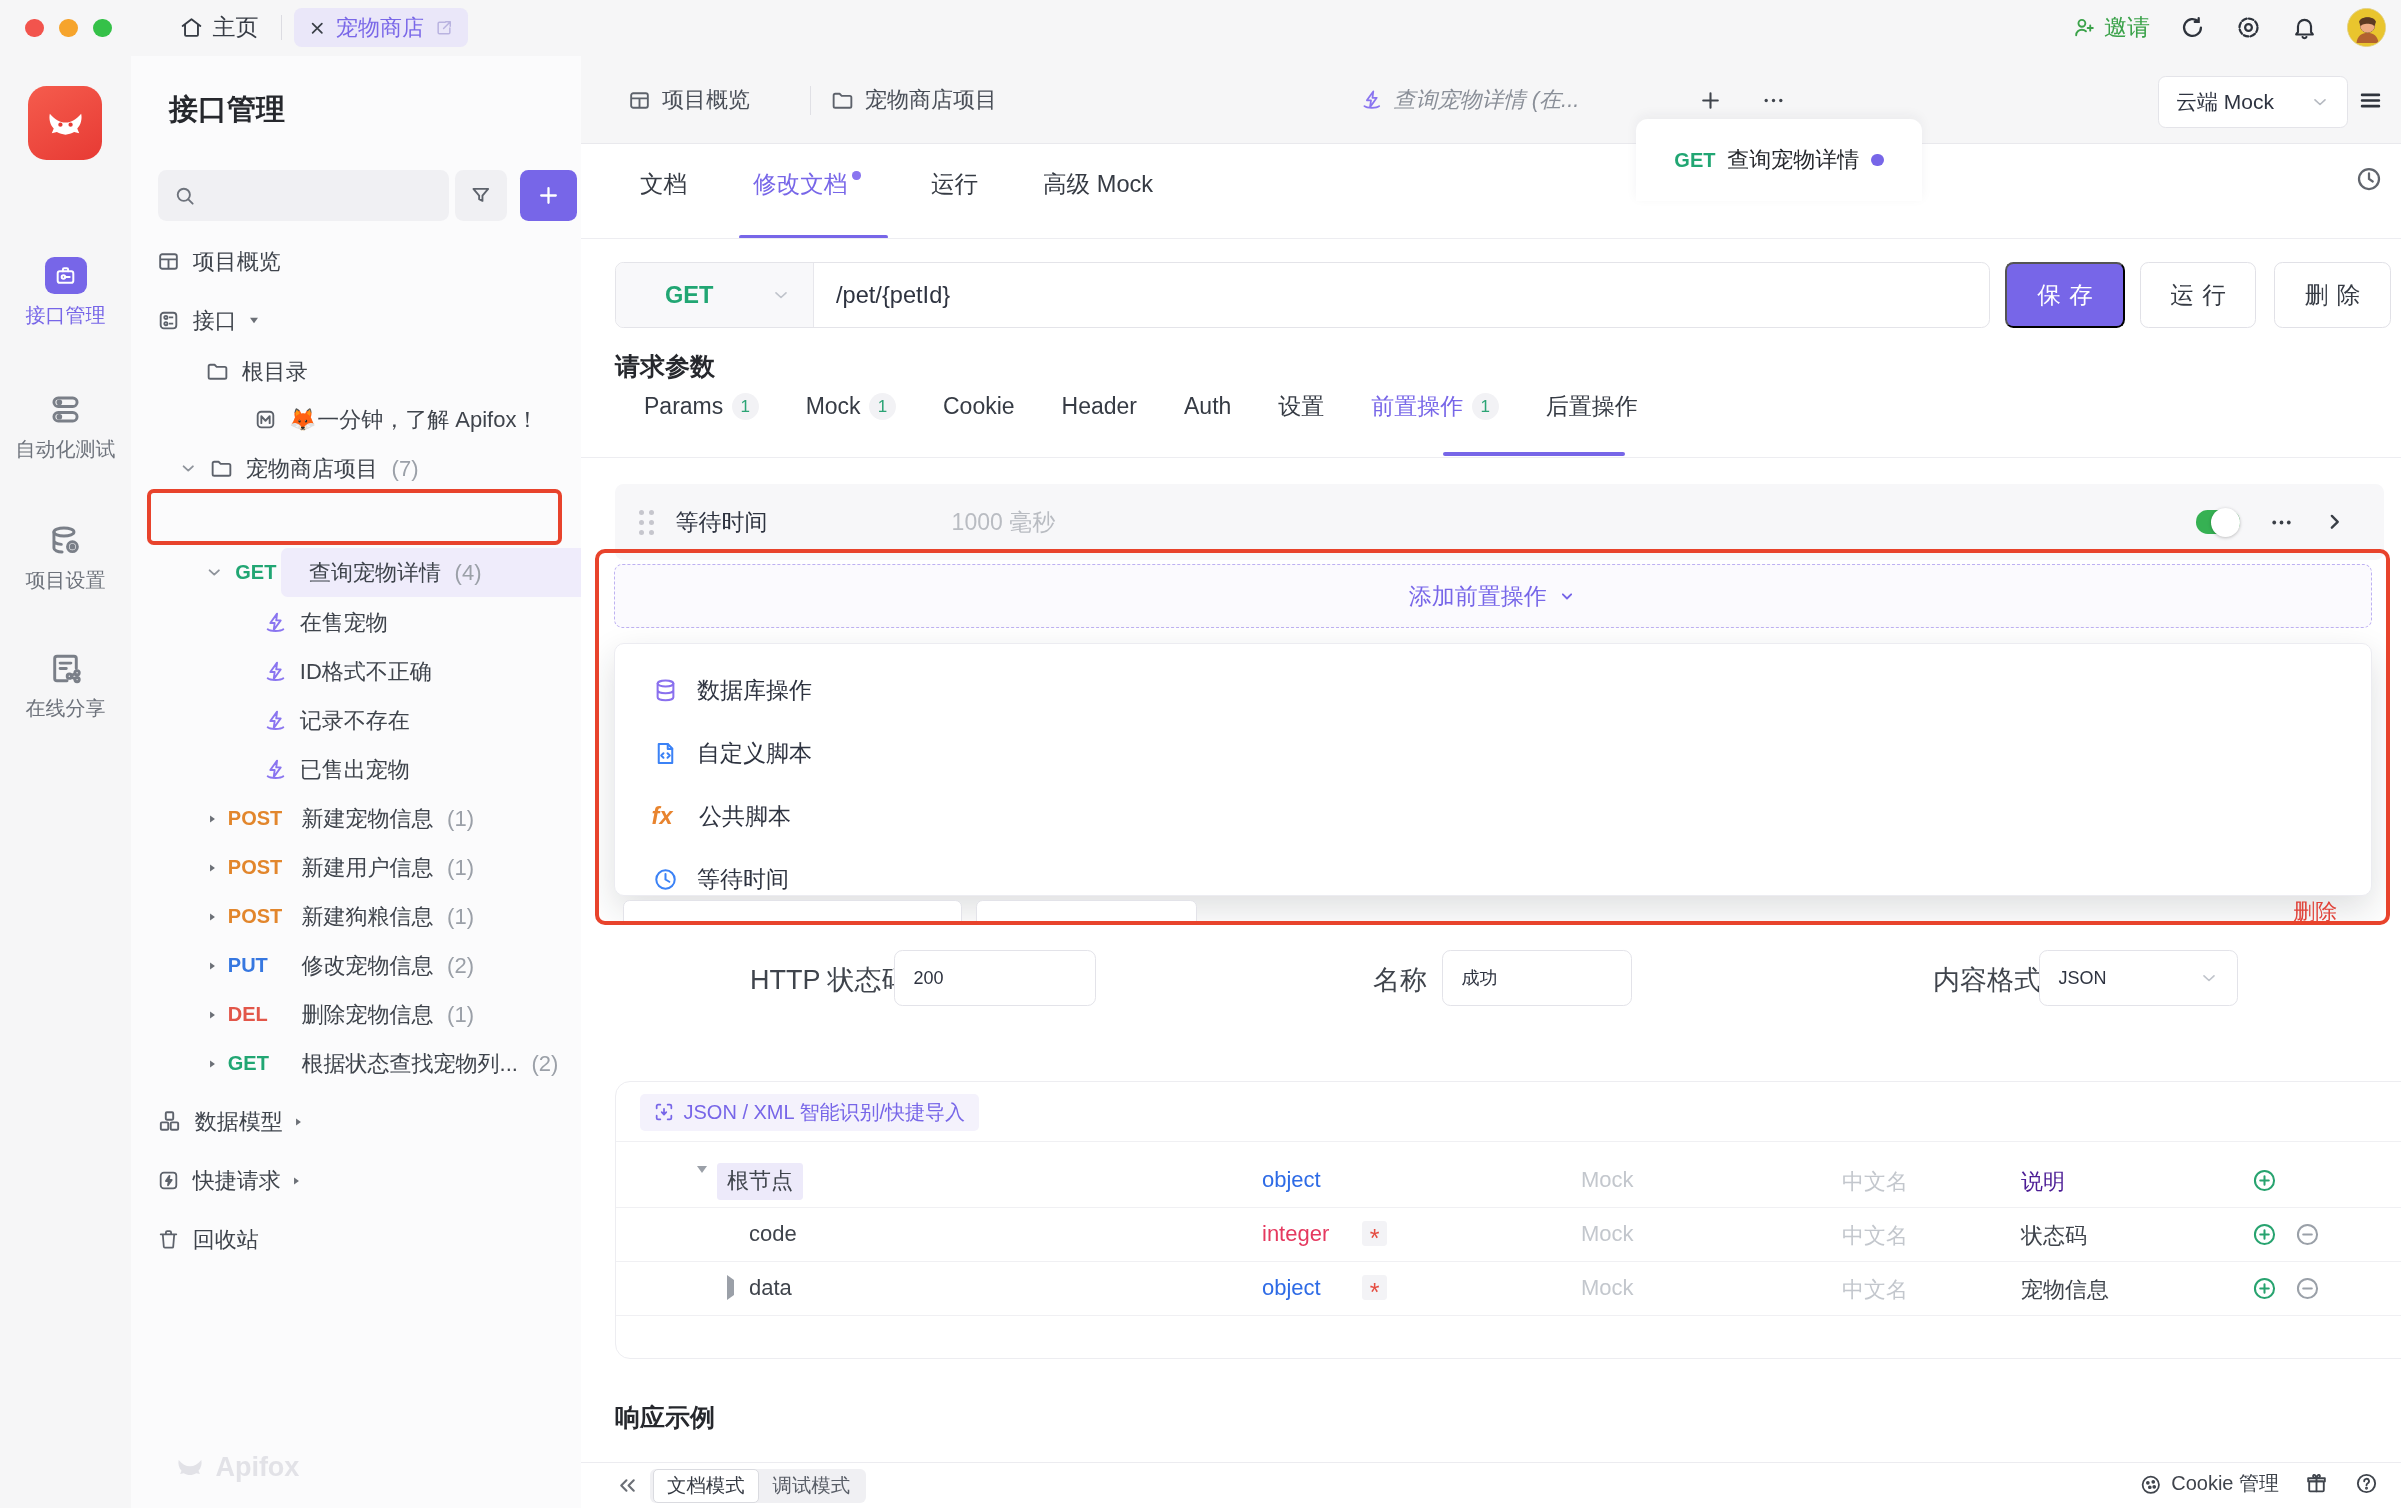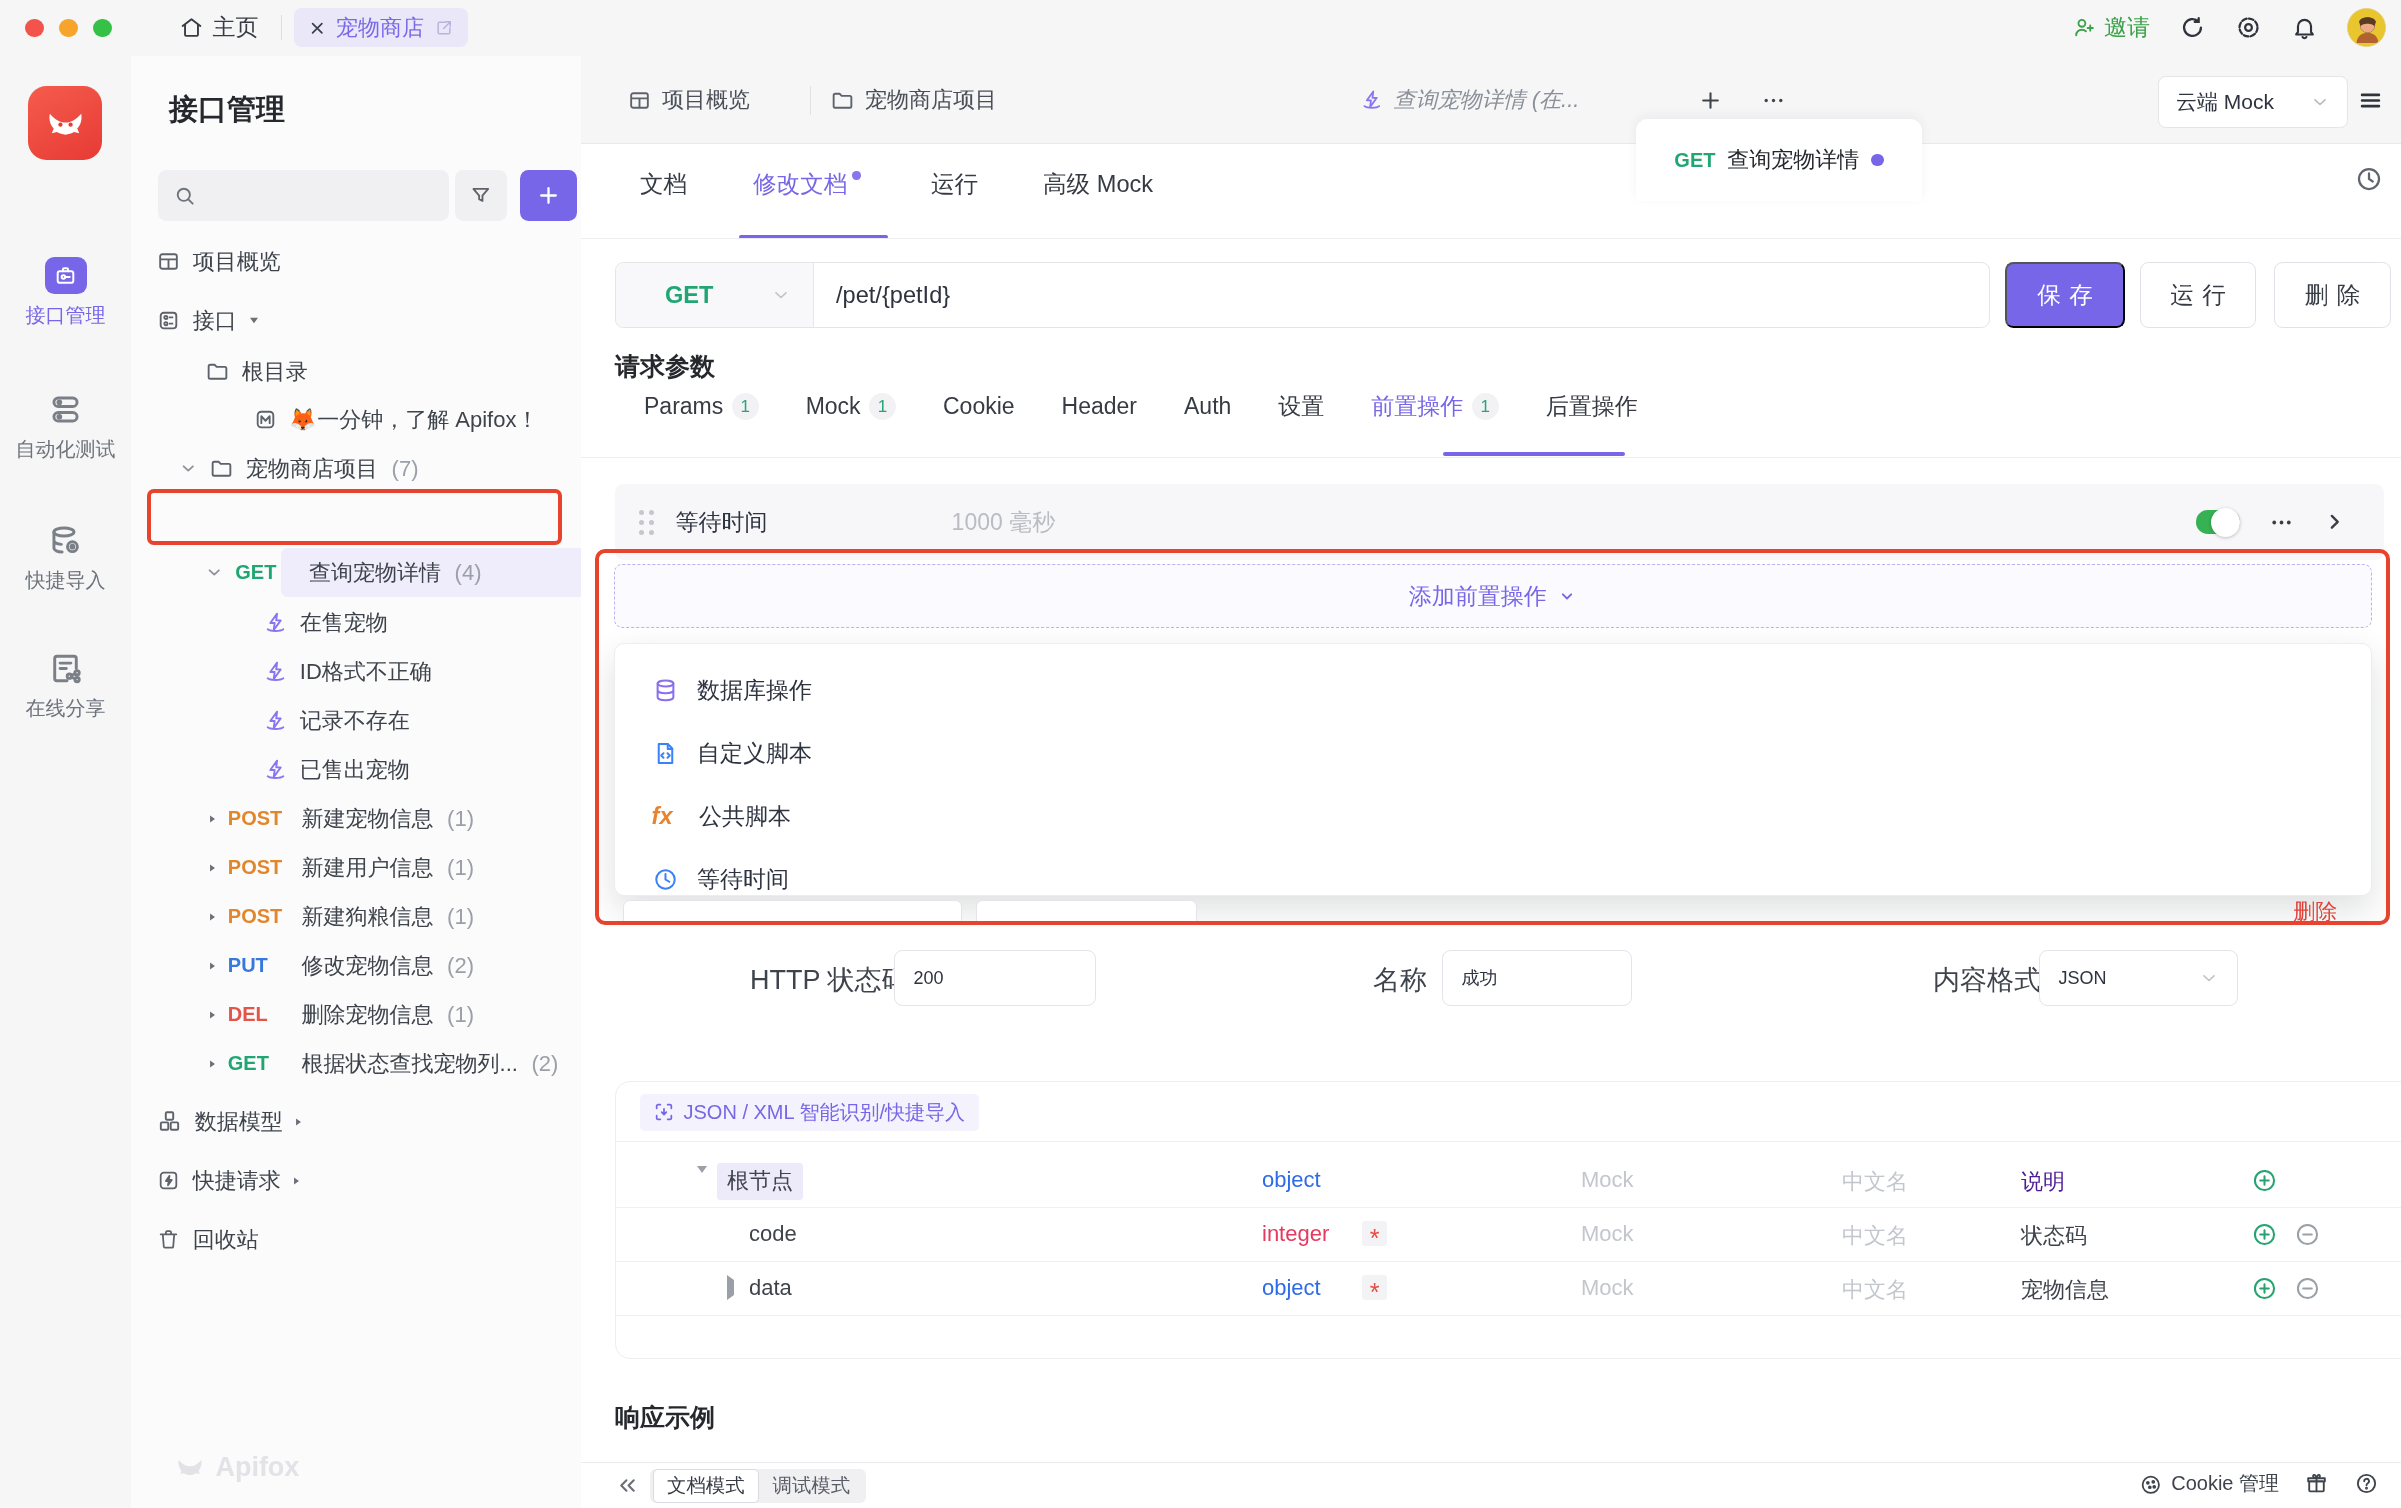--- a/index.html
+++ b/index.html
@@ -226,21 +226,21 @@
     </div>
     <div class="rail-item" style="top:466px">
       <span>
         <svg width="37" height="37" viewBox="0 0 24 24" fill="none" stroke="#7a7f88" stroke-width="1.9" stroke-linecap="round">
             <ellipse cx="11" cy="6.5" rx="6.5" ry="2.6"></ellipse>
             <path d="M4.5 6.5v5.5c0 1.2 2 2.3 4.8 2.5M4.5 12v5c0 1.3 2.3 2.4 5.3 2.5"></path>
             <circle cx="16.5" cy="16" r="3.2"></circle>
             <circle cx="16.5" cy="16" r=".9" fill="#7a7f88"></circle>
           </svg>
       </span>
-      <span class="lbl">快捷导入</span>
+      <span class="lbl">项目设置</span>
     </div>
     <div class="rail-item" style="top:594px">
       <span>
         <svg width="37" height="37" viewBox="0 0 24 24" fill="none" stroke="#7a7f88" stroke-width="1.9" stroke-linecap="round" stroke-linejoin="round">
             <path d="M13 20H6.5A1.5 1.5 0 0 1 5 18.5v-13A1.5 1.5 0 0 1 6.5 4h11A1.5 1.5 0 0 1 19 5.5V12"></path>
             <path d="M8.5 8.5h7M8.5 12h4"></path>
             <circle cx="14.5" cy="17" r="1.4"></circle>
             <circle cx="19.5" cy="14.8" r="1.4"></circle>
             <circle cx="19.5" cy="19.2" r="1.4"></circle>
             <path d="M15.8 16.4l2.4-1m-2.4 2.2 2.4 1"></path>

